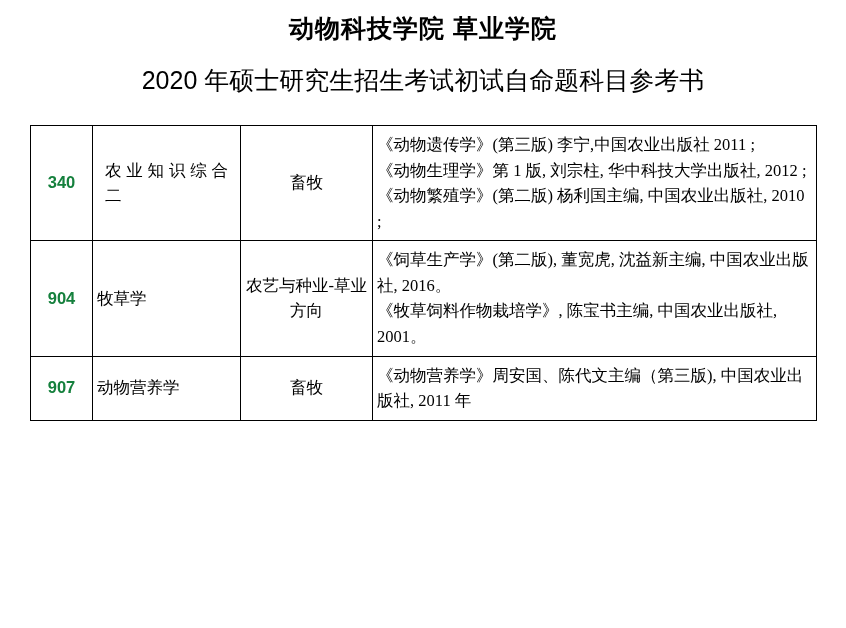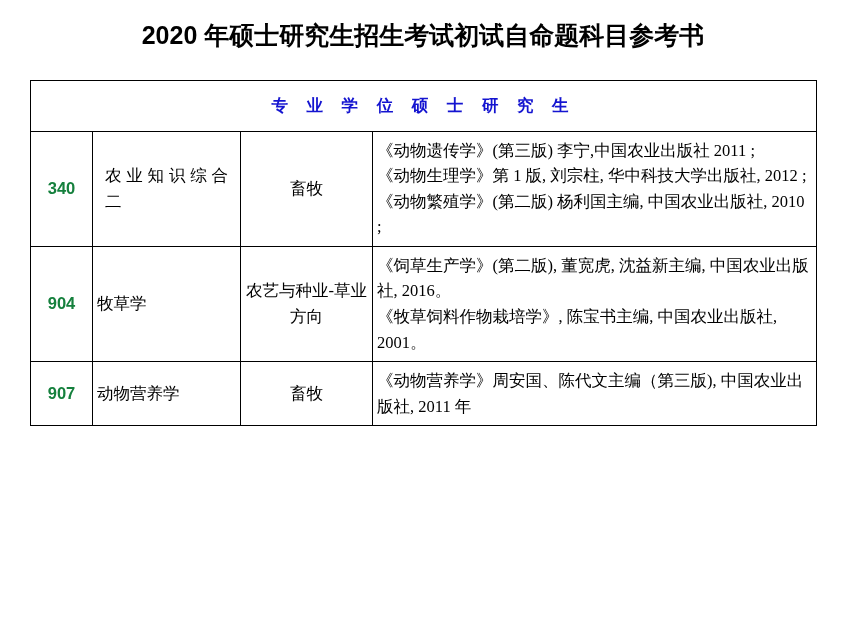--- a/index.html
+++ b/index.html
@@ -23,21 +23,21 @@
   .doc-title {
     text-align: center;
     font-weight: bold;
     font-size: 25px;
     letter-spacing: 1px;
     margin-top: 12px;
     font-family: "Liberation Sans", "DejaVu Sans", sans-serif;
   }
   .doc-subtitle {
     text-align: center;
-    font-weight: bold;
+    font-weight: normal;
     font-size: 25px;
     letter-spacing: 0px;
     margin-top: 19px;
     font-family: "Liberation Sans", "DejaVu Sans", sans-serif;
   }
   .table-wrap {
     margin: 28px 30px 0 30px;
     width: 786px;
   }
   table.ref-table {
@@ -105,34 +105,32 @@
   .col-code { width: 62px; }
   .col-name { width: 148px; }
   .col-field { width: 132px; }
   .col-books { width: 444px; }
 </style>
 </head>
 <body>
 
 <div class="page">
 
+  <div class="doc-title">动物科技学院  草业学院</div>
   <div class="doc-subtitle">2020 年硕士研究生招生考试初试自命题科目参考书</div>
 
   <div class="table-wrap">
     <table class="ref-table">
       <colgroup>
         <col class="col-code">
         <col class="col-name">
         <col class="col-field">
         <col class="col-books">
       </colgroup>
       <tbody>
-        <tr>
-          <td class="banner-cell" colspan="4">专 业 学 位 硕 士 研 究 生</td>
-        </tr>
 
         <tr>
           <td class="code-cell">340</td>
           <td class="name-cell-justify">农 业 知 识 综 合 二</td>
           <td class="field-cell">畜牧</td>
           <td class="books-cell">
             <div>《动物遗传学》(第三版) 李宁,中国农业出版社 2011 ;</div>
             <div>《动物生理学》第 1 版, 刘宗柱, 华中科技大学出版社, 2012 ;</div>
             <div>《动物繁殖学》(第二版) 杨利国主编, 中国农业出版社, 2010 ;</div>
           </td>

